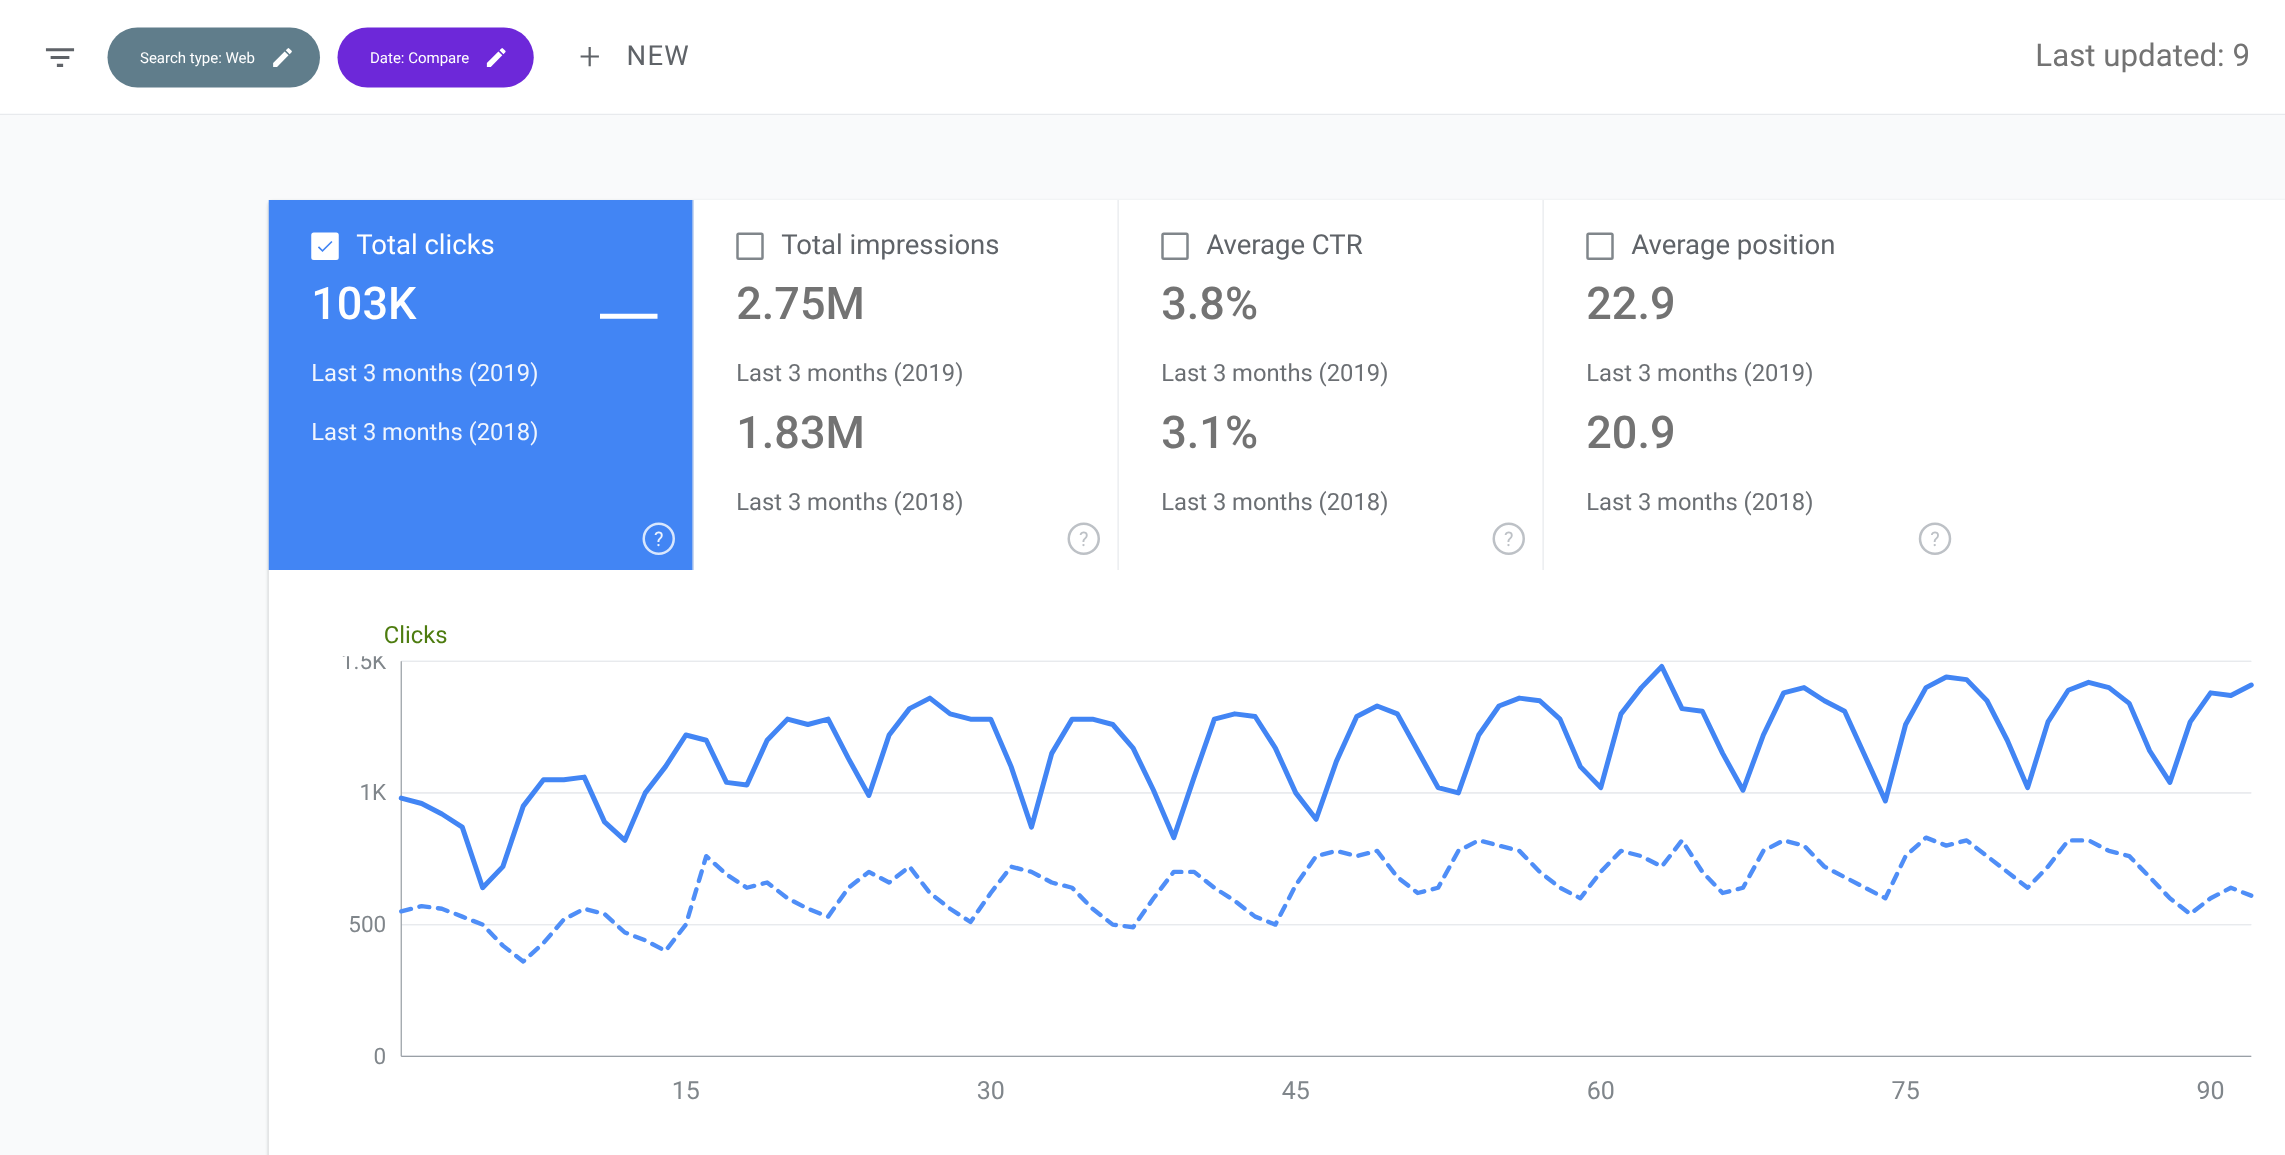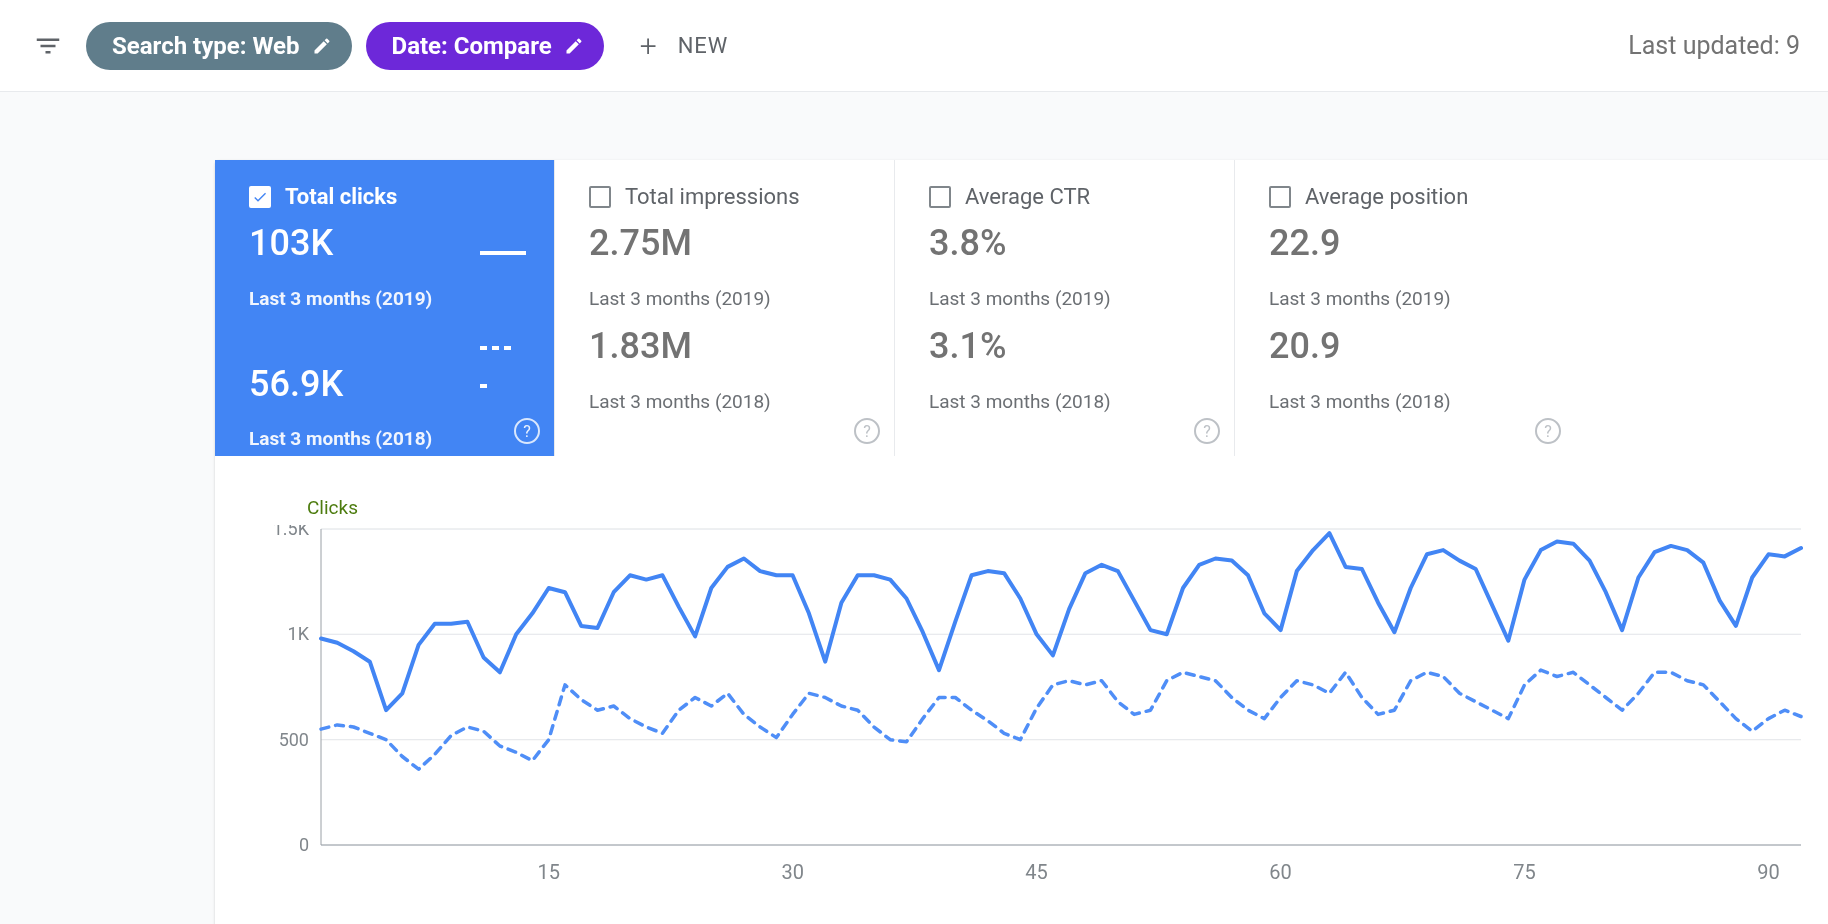--- a/index.html
+++ b/index.html
@@ -2,41 +2,41 @@
 <html><head>
 <meta charset="utf-8">
 <style>
   * { box-sizing: border-box; }
   html, body { margin:0; padding:0; font-family: Roboto, "Helvetica Neue", Arial, sans-serif; background:#f9fafb; color:#3c4043; -webkit-font-smoothing:antialiased; }
   .page { width:1828px; height:924px; position:relative; overflow:hidden; }
 
   
   .filterbar { height:92px; width:100%; background:#ffffff; border-bottom:1px solid #e8eaed; display:flex; align-items:center; padding:0 28px; }
   .filter-icon-btn { width:40px; height:40px; display:flex; align-items:center; justify-content:center; color:#5f6368; margin-right:18px; }
-  .chip { height:48px; border-radius:24px; display:flex; align-items:center; color:#fff; font-size:24px; padding:0 20px 0 26px; margin-right:14px;font-weight:bold; }
+  .chip { height:48px; border-radius:24px; display:flex; align-items:center; color:#fff; font-size:12px; padding:0 20px 0 26px; margin-right:14px; }
   .chip-light { background:#607d8b; }
   .chip-dark  { background:#6d28d9; }
   .chip span.edit { margin-left:12px; display:inline-flex; }
   .new-btn { display:flex; align-items:center; color:#5f6368; margin-left:22px; font-size:22px; letter-spacing:1px; }
   .new-btn .plus { font-size:30px; font-weight:300; margin-right:20px; color:#5f6368; }
   .updated { margin-left:auto; color:#737373; font-size:25px; white-space:nowrap; }
 
   
   .card { position:absolute; left:215px; top:160px; width:1620px; background:#fff; border-radius:4px; box-shadow:0 1px 2px rgba(60,64,67,.15), 0 1px 3px rgba(60,64,67,.1); padding-bottom:40px; }
 
   .metric-row { display:flex; }
   .metric { flex:0 0 340px; height:296px; padding:24px 28px 0 34px; position:relative; border-right:1px solid #e8eaed; color:#5f6368; }
   .metric.active { background:#4285f4; color:#fff; }
   .metric .head { display:flex; align-items:center; margin-bottom:16px; }
   .metric .head .label { font-size:22px; margin-left:14px; }
-  .metric .big { font-size:36px; font-weight:500; line-height:1.05; margin-top:6px; display:flex; align-items:flex-end; }
+  .metric .big { font-size:36px; font-weight:500; line-height:1.05; margin-top:6px; display:flex; align-items:flex-start; }
   .metric .big .legend { margin-left:auto; }
   .metric .sub { font-size:19px; margin-top:24px; margin-bottom:18px; opacity:.92; }
   .metric .help { position:absolute; right:14px; bottom:12px; }
-  .metric.active .head, .metric.active .sub { color:#fff;font-weight:bold; }
+  .metric.active .head, .metric.active .sub { color:#fff; }
   .metric .big.inactive-val { color:#737373; }
   .metric .sub.inactive-val { color:#5f6368; }
 
   
   .cb { width:22px; height:22px; border:2px solid #80868b; border-radius:2px; display:inline-flex; align-items:center; justify-content:center; }
   .metric.active .cb { border-color:#fff; background:#fff; }
   .cb svg { display:none; }
   .metric.active .cb svg { display:block; }
 
   .legend-line { width:46px; height:0; border-top:4px solid #fff; display:inline-block; }
@@ -100,24 +100,20 @@
                 <path fill="#4285f4" d="M9 16.17 4.83 12l-1.42 1.41L9 19 21 7l-1.41-1.41z"></path>
               </svg>
           </span>
           <span class="label">Total clicks</span>
         </div>
         <div class="big">
             <span>103K</span>
           <span class="legend"><span class="legend-line"></span></span>
         </div>
         <div class="sub">Last 3 months (2019)</div>
-        <div class="big">
-            <span>56.9K</span>
-          <span class="legend"><span class="legend-dash"><span></span><span></span><span></span><span></span></span></span>
-        </div>
         <div class="sub">Last 3 months (2018)</div>
         <div class="help">
             <div class="help-circle">?</div>
           </div>
       </div>
 
       <div class="metric">
         <div class="head">
           <span class="cb"></span>
           <span class="label">Total impressions</span>

